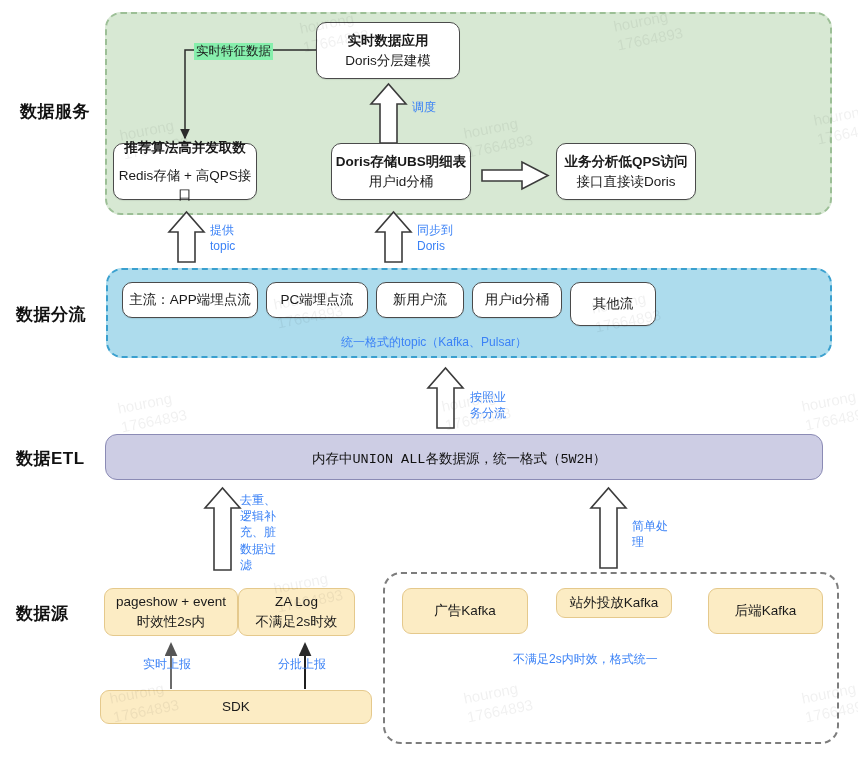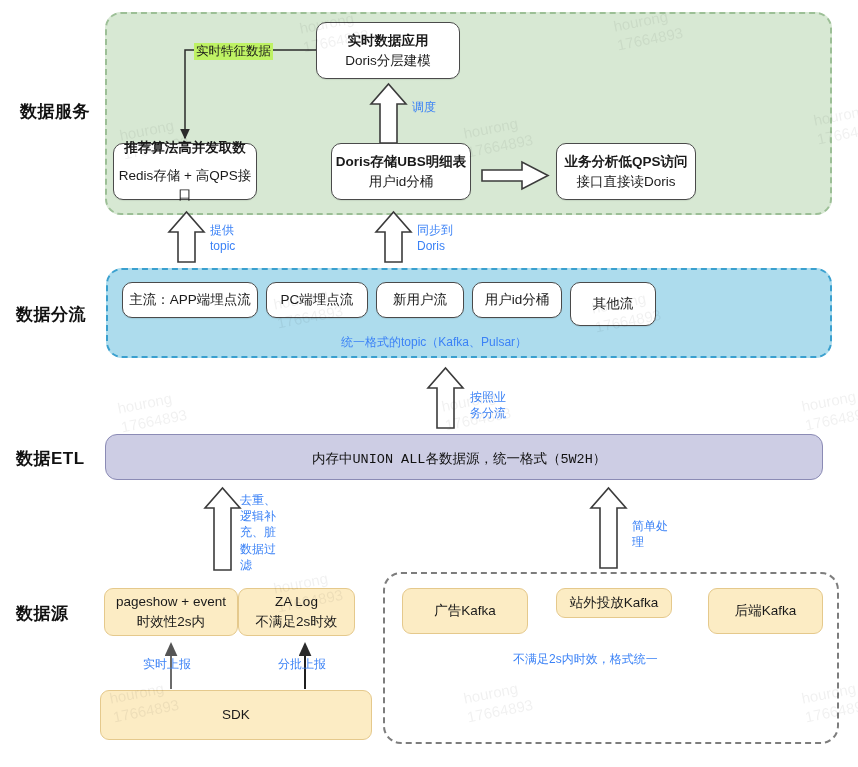--- a/index.html
+++ b/index.html
@@ -103,21 +103,21 @@
     line-height: 1.35;
     color: #3b82f6;
     white-space: pre-line;
     z-index: 12;
   }
 
   
   .line-label {
     position: absolute;
     font-size: 12.5px;
-    background: #bef264;
+    background: #86efac;
     padding: 0 2px;
     white-space: nowrap;
     z-index: 15;
   }
 
   svg.lines { position: absolute; left:0; top:0; width:858px; height:767px; z-index: 5; overflow: visible; }
 </style>
 </head>
 <body>
 
@@ -283,21 +283,21 @@
     <span class="t2">时效性2s内</span>
   </div>
   <div class="node node-yellow" style="left:238px; top:588px; width:117px; height:48px;">
     <span class="t2">ZA Log</span>
     <span class="t2">不满足2s时效</span>
   </div>
 
   <div class="free-text" style="left:143px; top:656px;">实时上报</div>
   <div class="free-text" style="left:278px; top:656px;">分批上报</div>
 
-  <div class="node node-yellow" style="left:100px; top:690px; width:272px; height:50px;">
+  <div class="node node-yellow" style="left:100px; top:690px; width:272px; height:34px;">
     <span class="t2">SDK</span>
   </div>
 
   <div class="node node-yellow" style="left:402px; top:588px; width:126px; height:46px;">
     <span class="t2">广告Kafka</span>
   </div>
   <div class="node node-yellow" style="left:556px; top:588px; width:116px; height:30px;">
     <span class="t2">站外投放Kafka</span>
   </div>
   <div class="node node-yellow" style="left:708px; top:588px; width:115px; height:46px;">

